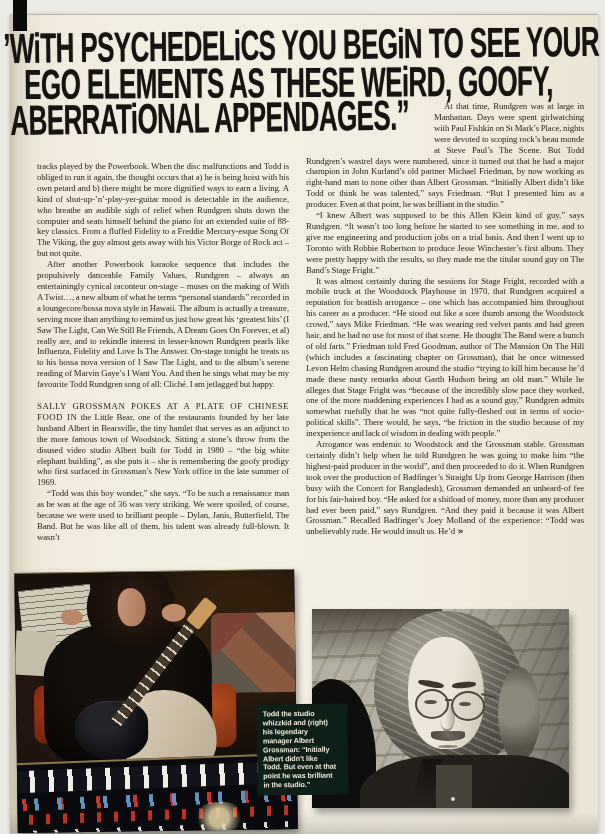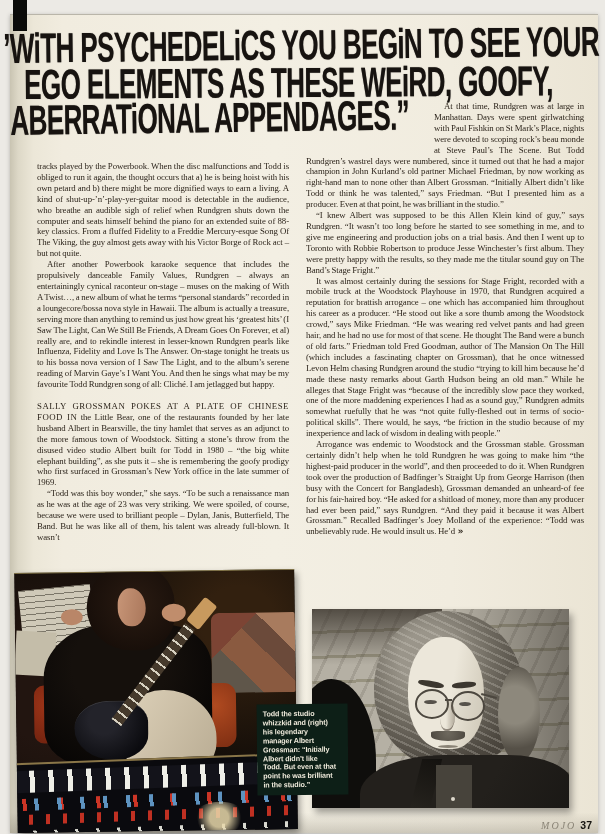--- a/index.html
+++ b/index.html
@@ -133,21 +133,21 @@
   <div class="headline">
     <div class="hl-line hl1">’WiTH PSYCHEDELiCS YOU BEGiN TO SEE YOUR</div>
     <div class="hl-line hl2">EGO ELEMENTS AS THESE WEiRD, GOOFY,</div>
     <div class="hl-line hl3">ABERRATiONAL APPENDAGES.”</div>
   </div>
 
   <div class="col col-left">
       <p class="para"><span>tracks played by the Powerbook. When the disc malfunctions and Todd is obliged to run it again, the thought occurs that a) he is being hoist with his own petard and b) there might be more dignified ways to earn a living. A kind of shut-up-’n’-play-yer-guitar mood is detectable in the audience, who breathe an audible sigh of relief when Rundgren shuts down the computer and seats himself behind the piano for an extended suite of 88-key classics. From a fluffed Fidelity to a Freddie Mercury-esque Song Of The Viking, the guy almost gets away with his Victor Borge of Rock act – but not quite.</span></p>
       <p class="para indent"><span>After another Powerbook karaoke sequence that includes the propulsively danceable Family Values, Rundgren – always an entertainingly cynical raconteur on-stage – muses on the making of </span><span class="s-i">With A Twist…</span><span>, a new album of what he terms “personal standards” recorded in a loungecore/bossa nova style in Hawaii. The album is actually a treasure, serving more than anything to remind us just how great his ‘greatest hits’ (I Saw The Light, Can We Still Be Friends, A Dream Goes On Forever, et al) really are, and to rekindle interest in lesser-known Rundgren pearls like Influenza, Fidelity and Love Is The Answer. On-stage tonight he treats us to his bossa nova version of I Saw The Light, and to the album’s serene reading of Marvin Gaye’s I Want You. And then he sings what may be my favourite Todd Rundgren song of all: Cliché. I am jetlagged but happy.</span></p>
       <p class="para gap"><span class="s-caps">SALLY GROSSMAN POKES AT A PLATE OF CHINESE FOOD IN</span><span> the Little Bear, one of the restaurants founded by her late husband Albert in Bearsville, the tiny hamlet that serves as an adjunct to the more famous town of Woodstock. Sitting a stone’s throw from the disused video studio Albert built for Todd in 1980 – “the big white elephant building”, as she puts it – she is remembering the goofy prodigy who first surfaced in Grossman’s New York office in the late summer of 1969.</span></p>
-      <p class="para indent"><span>“Todd was this boy wonder,” she says. “To be such a renaissance man as he was at the age of 23 was very striking. We were spoiled, of course, because we were used to brilliant people – Dylan, Janis, Butterfield, The Band. But he was like all of them, his talent was already full-blown. It wasn’t</span></p>
+      <p class="para indent"><span>“Todd was this boy wonder,” she says. “To be such a renaissance man as he was at the age of 36 was very striking. We were spoiled, of course, because we were used to brilliant people – Dylan, Janis, Butterfield, The Band. But he was like all of them, his talent was already full-blown. It wasn’t</span></p>
     </div>
 
   <div class="col col-right">
     <div class="wrap-spacer"></div>
       <p class="para indent"><span>At that time, Rundgren was at large in Manhattan. Days were spent girlwatching with Paul Fishkin on St Mark’s Place, nights were devoted to scoping rock’s </span><span class="s-i">beau monde</span><span> at Steve Paul’s The Scene. But Todd Rundgren’s wastrel days were numbered, since it turned out that he had a major champion in John Kurland’s old partner Michael Friedman, by now working as right-hand man to none other than Albert Grossman. “Initially Albert didn’t like Todd or think he was talented,” says Friedman. “But I presented him as a producer. Even at that point, he was brilliant in the studio.”</span></p>
       <p class="para indent"><span>“I knew Albert was supposed to be this Allen Klein kind of guy,” says Rundgren. “It wasn’t too long before he started to see something in me, and to give me engineering and production jobs on a trial basis. And then I went up to Toronto with Robbie Robertson to produce Jesse Winchester’s first album. They were pretty happy with the results, so they made me the titular sound guy on The Band’s </span><span class="s-i">Stage Fright</span><span>.”</span></p>
       <p class="para indent"><span>It was almost certainly during the sessions for </span><span class="s-i">Stage Fright</span><span>, recorded with a mobile truck at the Woodstock Playhouse in 1970, that Rundgren acquired a reputation for brattish arrogance – one which has accompanied him throughout his career as a producer. “He stood out like a sore thumb among the Woodstock crowd,” says Mike Friedman. “He was wearing red velvet pants and had green hair, and he had no use for most of that scene. He thought The Band were a bunch of old farts.” Friedman told Fred Goodman, author of </span><span class="s-i">The Mansion On The Hill</span><span> (which includes a fascinating chapter on Grossman), that he once witnessed Levon Helm chasing Rundgren around the studio “trying to kill him because he’d made these nasty remarks about Garth Hudson being an old man.” While he alleges that </span><span class="s-i">Stage Fright</span><span> was “because of the incredibly slow pace they worked, one of the more maddening experiences I had as a sound guy,” Rundgren admits somewhat ruefully that he was “not quite fully-fleshed out in terms of socio-political skills”. There would, he says, “be friction in the studio because of my inexperience and lack of wisdom in dealing with people.”</span></p>
       <p class="para indent"><span>Arrogance was endemic to Woodstock and the Grossman stable. Grossman certainly didn’t help when he told Rundgren he was going to make him “the highest-paid producer in the world”, and then proceeded to do it. When Rundgren took over the production of Badfinger’s </span><span class="s-i">Straight Up</span><span> from George Harrison (then busy with the Concert for Bangladesh), Grossman demanded an unheard-of fee for his fair-haired boy. “He asked for a shitload of money, more than any producer had ever been paid,” says Rundgren. “And they paid it because it was Albert Grossman.” Recalled Badfinger’s Joey Molland of the experience: “Todd was unbelievably rude. He would insult us. He’d</span><span class="s-arrow"> »</span></p>
     </div>
 
@@ -202,18 +202,15 @@
   <div class="caption-box">Todd the studio
 whizzkid and (right)
 his legendary
 manager Albert
 Grossman: “Initially
 Albert didn’t like
 Todd. But even at that
 point he was brilliant
 in the studio.”</div>
 
-  <div class="footer">
-    <span class="mojo">MOJO</span><span class="pagenum">37</span>
-  </div>
 
   <div class="notch"></div>
 </div>
 
 </body></html>

